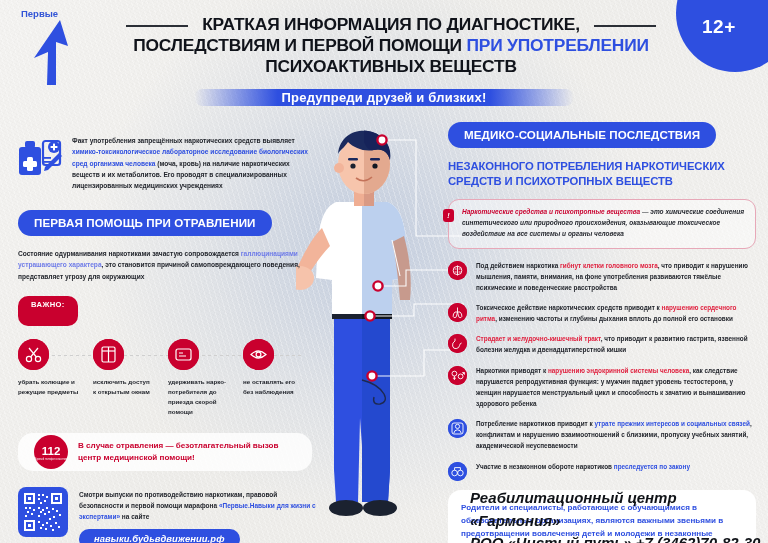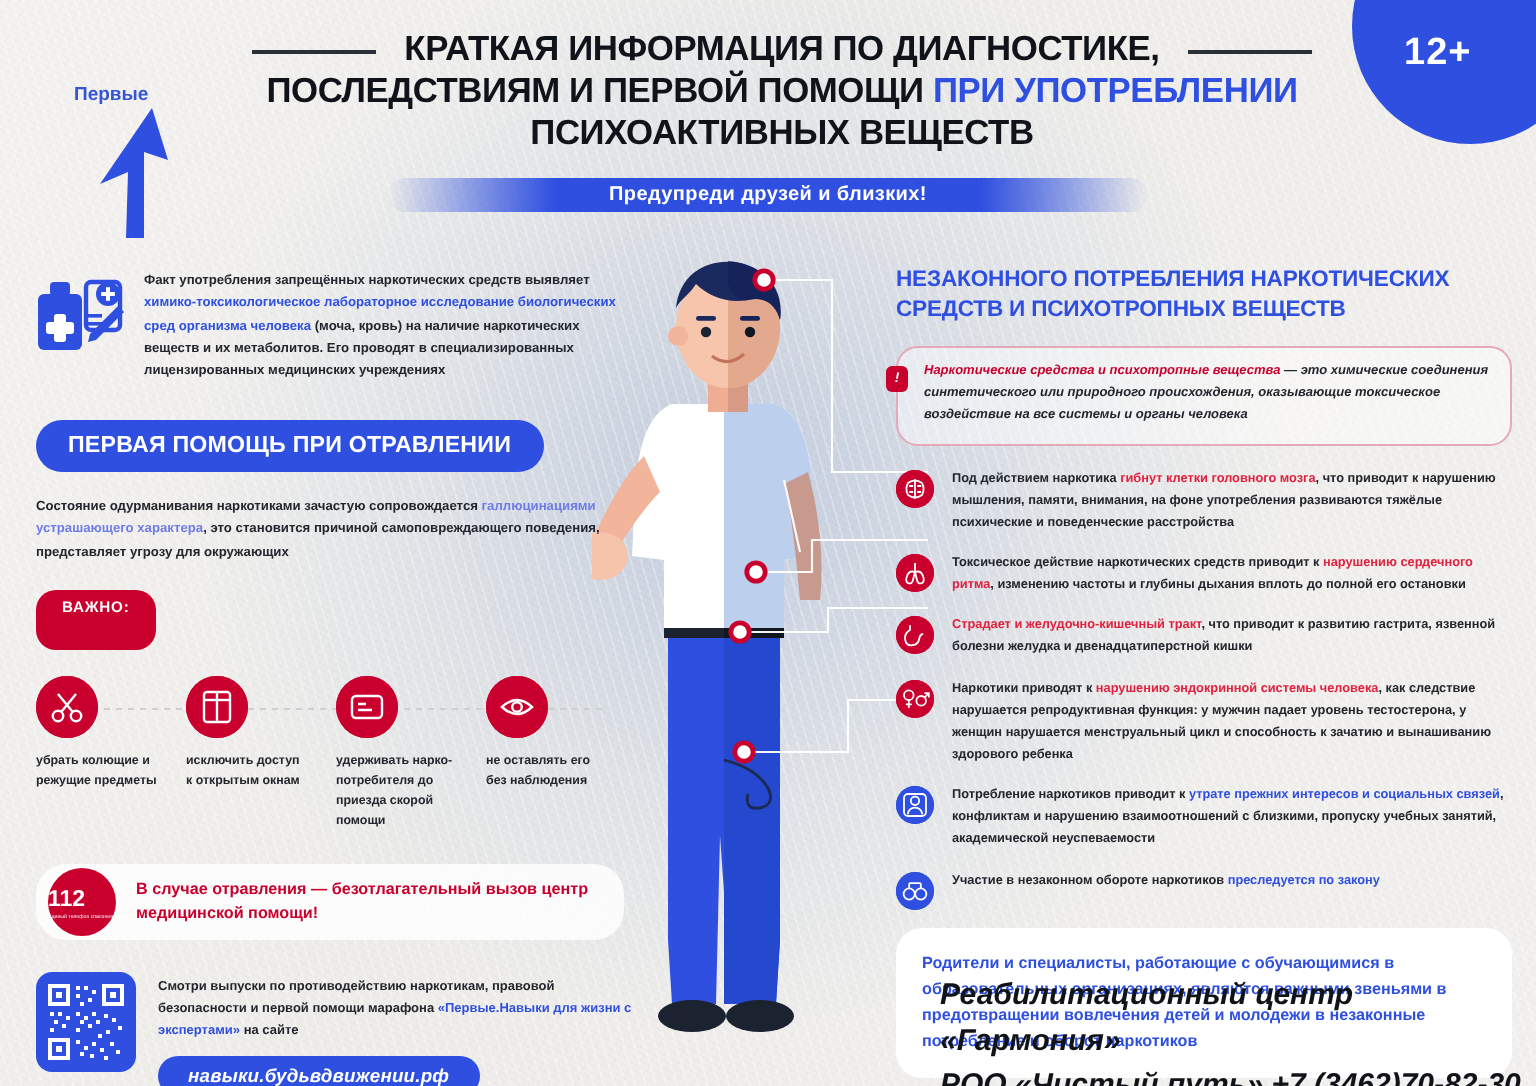--- a/index.html
+++ b/index.html
@@ -23,39 +23,39 @@
       repeating-linear-gradient(74deg, rgba(255,255,255,.5) 0 1px, rgba(255,255,255,0) 1px 5px);
   }
   
   .corner-badge{
     position:absolute;right:-26px;top:-46px;width:118px;height:118px;border-radius:50%;
     background:#2e4fe0;z-index:6;
   }
   .corner-badge span{
     position:absolute;left:26px;bottom:34px;color:#fff;font-weight:bold;font-size:19px;letter-spacing:.5px;
   }
-  .logo{position:absolute;left:32px;top:6px;width:74px;height:80px;z-index:6;margin-top:34px;}
+  .logo{position:absolute;left:16px;top:6px;width:74px;height:80px;z-index:6;}
   .logo .logo-word{
     position:absolute;left:5px;top:2px;color:#3355d6;font-size:9.5px;font-weight:bold;
   }
   .title-wrap{
     position:absolute;left:96px;top:14px;width:590px;text-align:center;z-index:5;
   }
   .title-line{
     font-size:17.4px;font-weight:bold;color:#10131a;line-height:1.22;letter-spacing:-.2px;
   }
   .title-line .accent{color:#2e4fe0;}
   .title-rule{position:absolute;height:2px;background:#2b2f36;top:11px;width:62px;}
   .title-rule.l{left:30px;}
   .title-rule.r{right:30px;}
   .subtitle-bar{
     position:absolute;left:50%;transform:translateX(-50%);top:89px;z-index:5;
     width:380px;height:17px;line-height:17px;text-align:center;border-radius:9px;
     background:linear-gradient(90deg,rgba(46,79,224,0) 0%,#2e4fe0 22%,#2e4fe0 78%,rgba(46,79,224,0) 100%);
-    color:#fff;font-size:10px;font-weight:bold;letter-spacing:.2px;
+    color:#fff;font-size:13px;font-weight:bold;letter-spacing:.2px;
   }
   
   .pill{
     display:inline-block;background:#2e4fe0;color:#fff;border-radius:14px;
     padding:6px 16px 7px;font-size:11.6px;font-weight:bold;letter-spacing:.1px;
   }
   
   .col-left{position:absolute;left:18px;top:122px;width:300px;z-index:4;}
   .blk{margin-bottom:0;}
   .diag-body{display:flex;gap:10px;margin-top:13px;align-items:flex-start;}
@@ -75,21 +75,21 @@
     background:repeating-linear-gradient(90deg,#cfcfcf 0 3px,rgba(0,0,0,0) 3px 6px);
   }
   .step{width:25%;position:relative;}
   .step-ic{width:31px;height:31px;border-radius:50%;background:#c9002e;position:relative;z-index:2;}
   .step-tx{font-size:6.2px;line-height:1.62;color:#23262d;font-weight:bold;margin-top:7px;width:82%;}
   .call112{
     margin-top:16px;background:rgba(255,255,255,.82);border-radius:15px;height:38px;
     display:flex;align-items:center;gap:10px;padding:0 12px 0 6px;width:276px;
   }
   .c112{width:34px;height:34px;border-radius:50%;background:#c9002e;color:#fff;
-    display:flex;flex-direction:column;align-items:flex-start;justify-content:center;flex:0 0 34px;}
+    display:flex;flex-direction:column;align-items:center;justify-content:center;flex:0 0 34px;margin-left:10px;}
   .c112 .num{font-size:11.5px;font-weight:bold;line-height:1;margin-top:3px;}
   .c112 .sub{font-size:2.6px;line-height:1.15;text-align:center;margin-top:1px;opacity:.95;}
   .c112-tx{font-size:8.1px;line-height:1.5;color:#c9002e;font-weight:bold;}
   .qr-row{margin-top:16px;display:flex;gap:11px;align-items:flex-start;}
   .qr-box{width:50px;height:50px;border-radius:8px;background:#2e4fe0;padding:4px;box-sizing:border-box;flex:0 0 50px;}
   .qr-in{width:100%;height:100%;border-radius:4px;overflow:hidden;background:#2e4fe0;}
   .qr-tx{font-size:6.5px;line-height:1.66;color:#23262d;font-weight:bold;padding-top:3px;}
   .qr-tx .b{color:#2e4fe0;}
   .site-pill{
     display:inline-block;margin-top:6px;background:#2e4fe0;color:#fff;border-radius:11px;
@@ -364,20 +364,21 @@
         </div>
       </div>
       <div>
         <div class="qr-tx"><span>Смотри выпуски по противодействию наркотикам, правовой безопасности и первой помощи марафона </span><span class="b">«Первые.Навыки для жизни с экспертами»</span><span> на сайте</span></div>
         <div class="site-pill">навыки.будьвдвижении.рф</div>
       </div>
     </div>
   </div>
 
   <div class="col-right">
+    <div class="pill">МЕДИКО-СОЦИАЛЬНЫЕ ПОСЛЕДСТВИЯ</div>
     <div class="sub-head">
       <div>НЕЗАКОННОГО ПОТРЕБЛЕНИЯ НАРКОТИЧЕСКИХ</div>
       <div>СРЕДСТВ И ПСИХОТРОПНЫХ ВЕЩЕСТВ</div>
     </div>
 
     <div class="def-box">
       <div class="mark">!</div>
       <div class="def-tx"><span class="r">Наркотические средства и психотропные вещества</span><span> — это химические соединения синтетического или природного происхождения, оказывающие токсическое воздействие на все системы и органы человека</span></div>
     </div>
 

